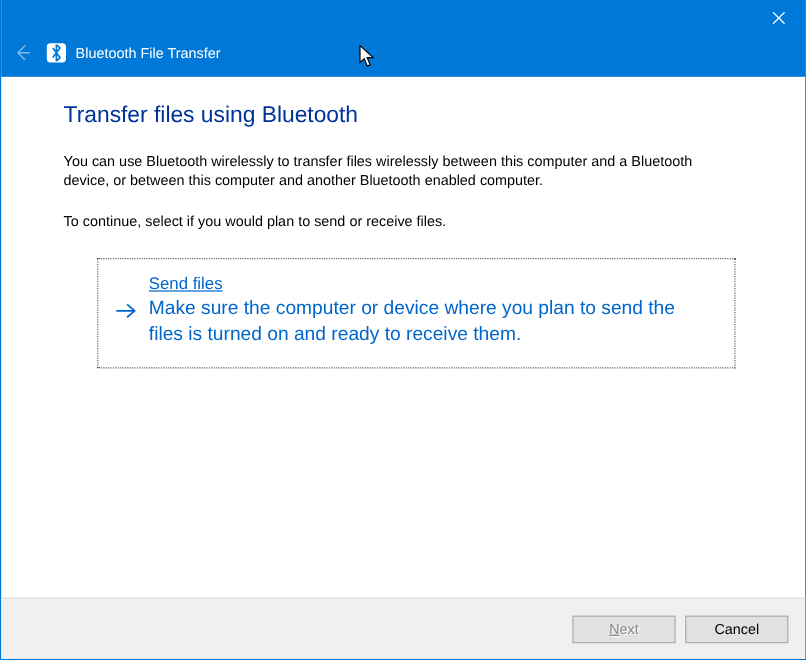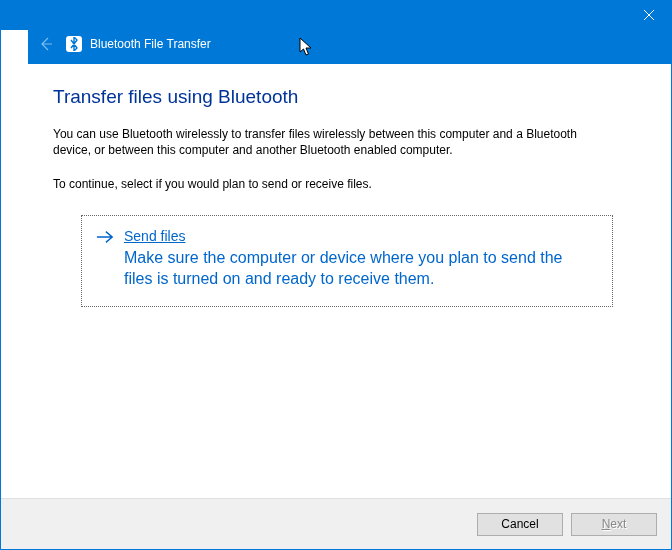--- a/index.html
+++ b/index.html
@@ -40,21 +40,20 @@
     font-size: 12px;
   }
   .sysbar .close svg { width: 10px; height: 10px; }
   .titlebar {
     height: 28px;
     background: #0078d7;
     display: flex;
     align-items: center;
     color: #fff;
     padding: 0 8px 6px 8px;
-    margin-left: 27px;
   }
   .titlebar .back {
     width: 20px;
     display: flex;
     align-items: center;
     justify-content: center;
     opacity: 0.5;
     margin-right: 10px;
   }
   .titlebar .bt-icon {
@@ -102,20 +101,21 @@
     padding: 12px 14px 16px 14px;
     display: flex;
     align-items: flex-start;
     margin-bottom: 10px;
     box-sizing: border-box;
     border: 1px solid transparent;
   }
   .option.selected {
     border: 1px dotted #666;
     min-height: 92px;
+    align-items: center;
   }
   .option .arrow {
     color: #0066cc;
     font-size: 18px;
     line-height: 14px;
     margin-right: 10px;
     margin-top: 2px;
     flex-shrink: 0;
     width: 18px;
   }
@@ -213,22 +213,22 @@
           <div class="opt-title">Send files</div>
           <div class="opt-desc">Make sure the computer or device where you plan to send the files is turned on and ready to receive them.</div>
         </div>
       </div>
 
 
     </div>
   </div>
 
   <div class="footer">
+    <button class="btn disabled"><span class="ul">N</span><span>ext</span></button>
     <button class="btn">Cancel</button>
-    <button class="btn disabled"><span class="ul">N</span><span>ext</span></button>
   </div>
 
   <div class="cursor">
     <svg viewBox="0 0 16 20">
       <path d="M1 1 L1 15 L4.5 12 L7 18 L9.5 17 L7 11 L12 11 Z" fill="#fff" stroke="#000" stroke-width="1"></path>
     </svg>
   </div>
 
 </div>
 

